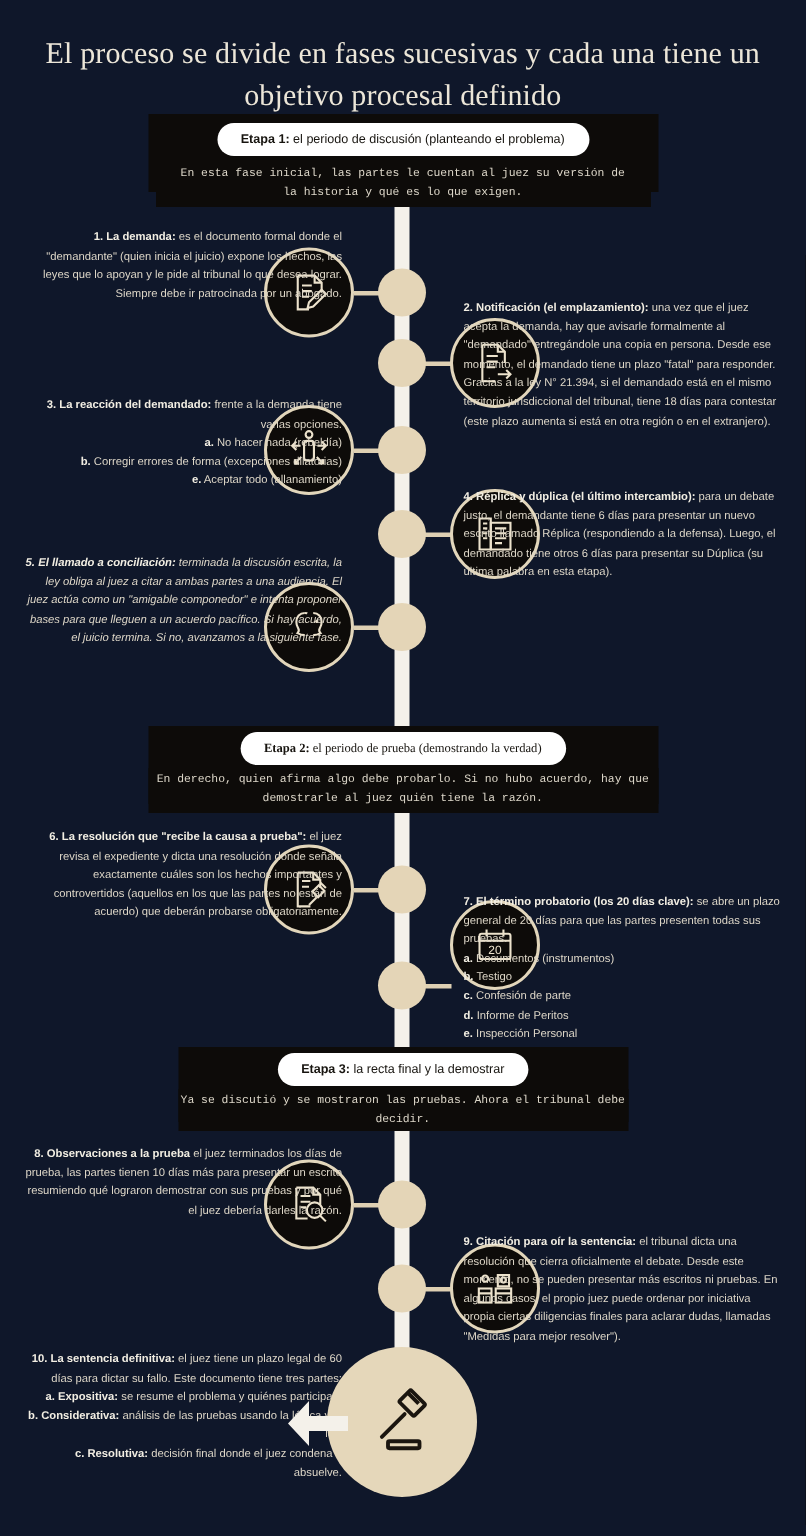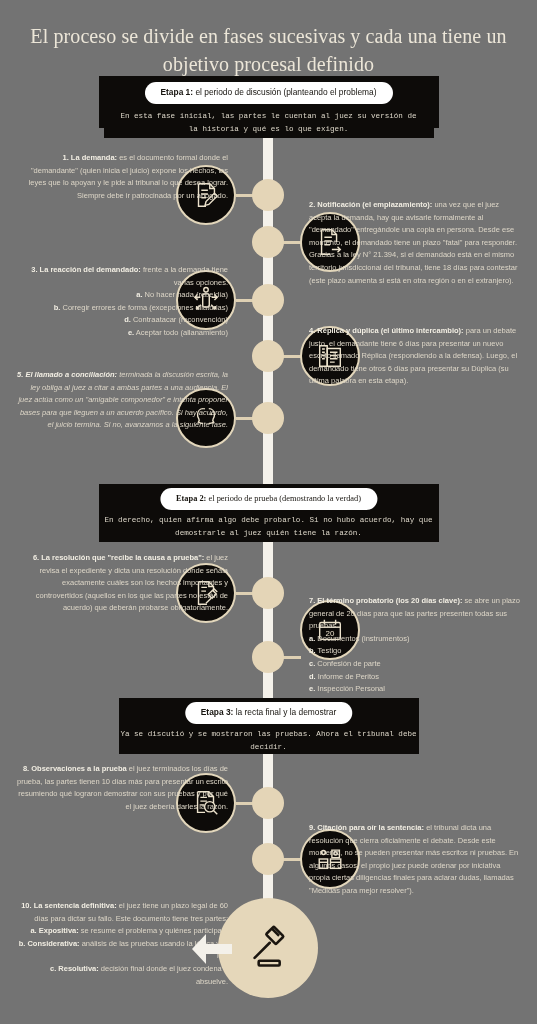--- a/index.html
+++ b/index.html
@@ -7,21 +7,21 @@
   body {
     width:537px; height:1024px;
     font-family:"Liberation Sans", sans-serif;
     color:#e8e2d6;
     position:relative;
     overflow:hidden;
   }
   #page {
     position:relative;
     width:537px; height:1024px;
-    background:#737373;
+    background:#0f172a;
   }
 
   
   .spine {
     position:absolute;
     left:268px; margin-left:-5px;
     top:96px;
     width:10px;
     height:822px;
     background:#f4f1ea;
@@ -193,21 +193,20 @@
       <path d="M10 13H4m3-3-3 3 3 3"></path>
       <path d="M22 13h6m-3-3 3 3-3 3"></path>
       <path d="M10.5 21l-4.5 4.5m0-3v3h3"></path>
       <path d="M21.5 21l4.5 4.5m0-3v3h-3"></path>
     </svg>
   </div>
   <div class="tb left" style="top:264px;">
     <b>3. La reacción del demandado:</b><span> frente a la demanda tiene varias opciones.</span>
     <span class="sub"><b>a.</b><span> No hacer nada (rebeldía)</span></span>
     <span class="sub"><b>b.</b><span> Corregir errores de forma (excepciones dilatorias)</span></span>
-    <span class="sub"><b>d.</b><span> Contraatacar (reconvención)</span></span>
     <span class="sub"><b>e.</b><span> Aceptar todo (allanamiento)</span></span>
   </div>
 
   <div class="dot" style="top:340px;"></div>
   <div class="connector" style="top:355px; left:267px; width:34px;"></div>
   <div class="iconcircle" style="top:326px; left:300px;">
     <svg width="30" height="30" viewBox="0 0 32 32" fill="none" stroke="#ece2cc" stroke-width="1.5">
       <path d="M5 5h8v22H5z"></path>
         <path d="M7.5 8.5h3M7.5 12h3M7.5 15.5h3M7.5 19h3"></path>
       <path d="M13 8h14v19H13z"></path>

